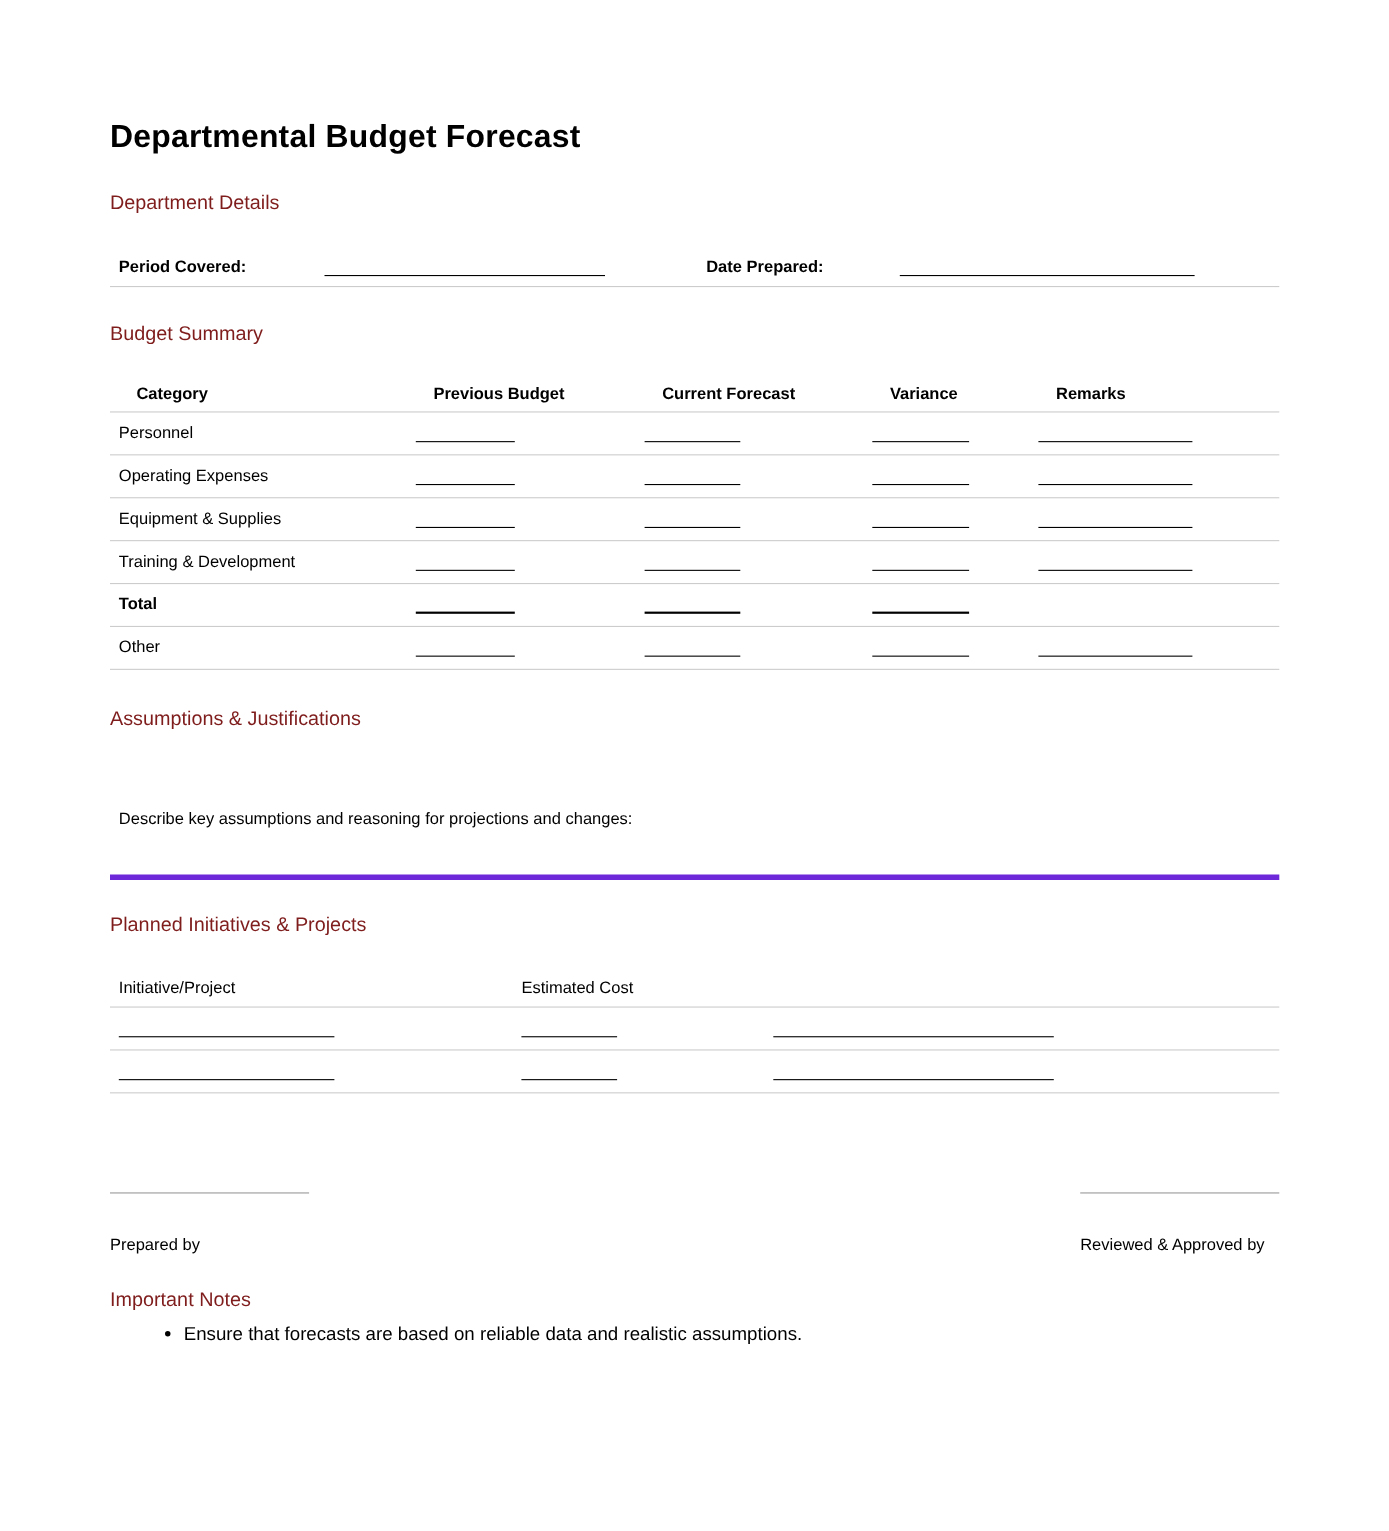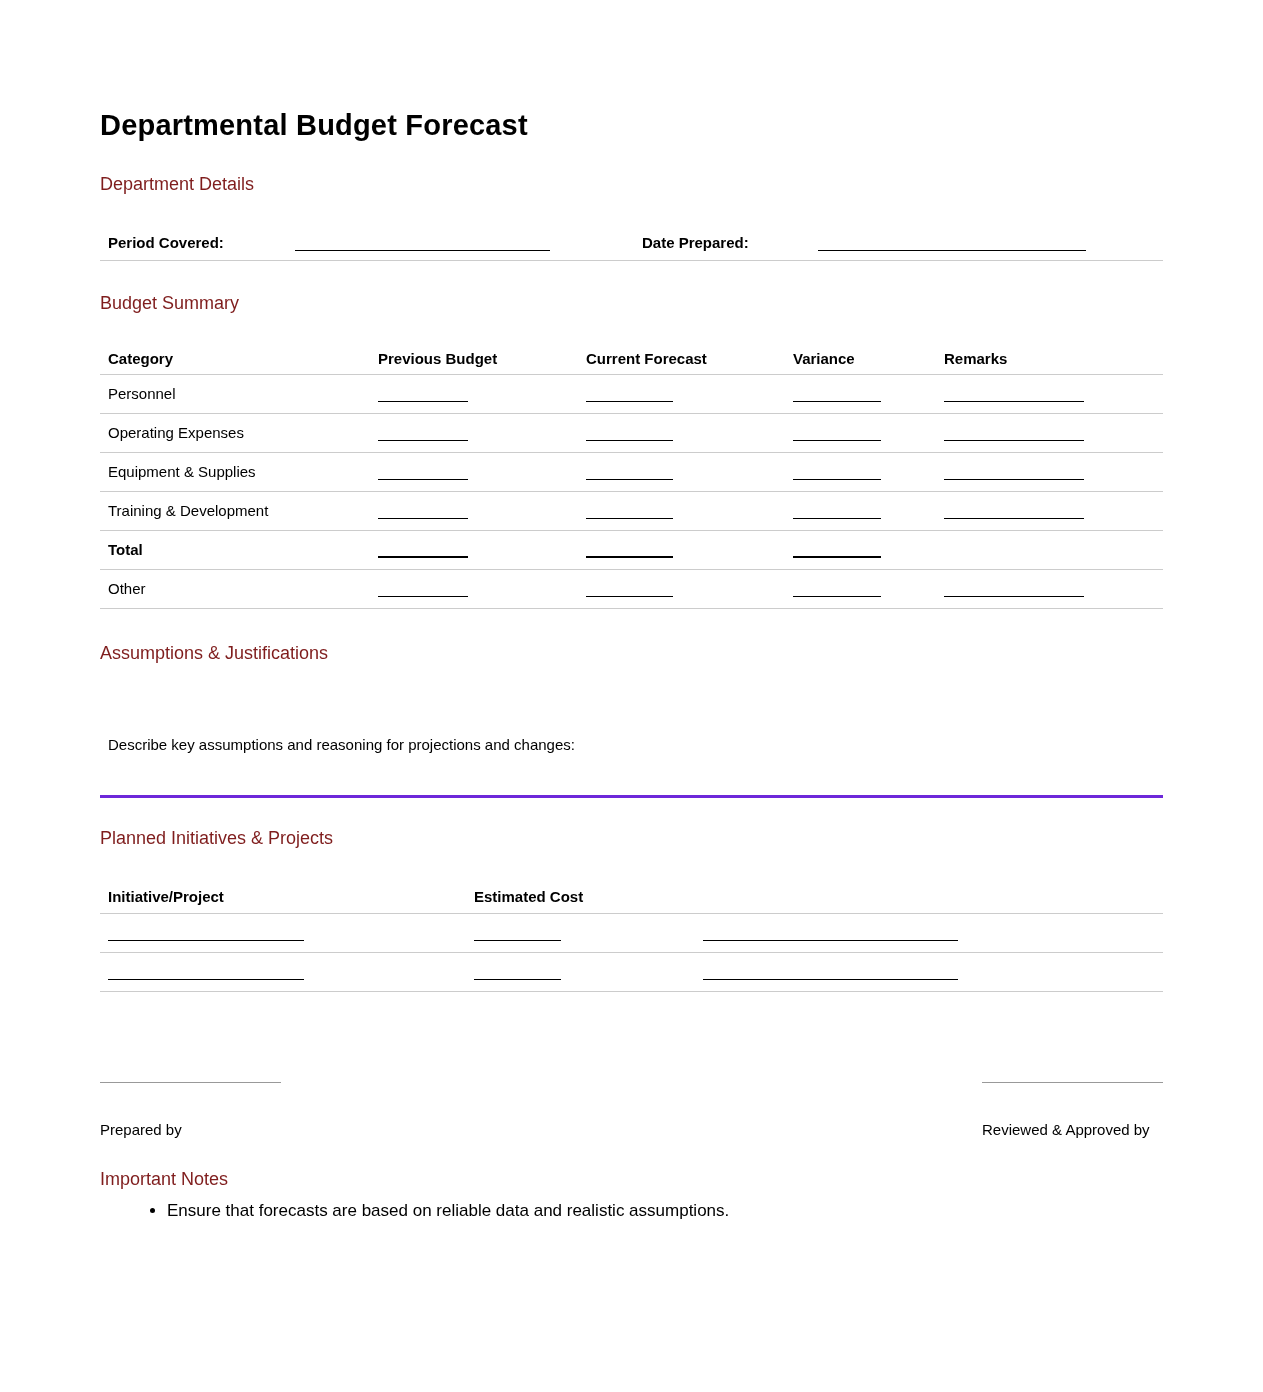--- a/index.html
+++ b/index.html
@@ -56,49 +56,49 @@
   .details-cell-right .blank { width: 268px; }
 
   
   .budget-table { margin-top: 26px; }
   .b-grid { display: grid; grid-template-columns: 270px 208px 207px 151px 1fr; }
   .b-head {
     height: 34px; padding-top: 9px;
     border-bottom: 1px solid #ccc;
     font-size: 15px; font-weight: bold;
   }
-  .b-head > div { padding-left: 8px; }
+  .b-head > div { padding-left: 8px; margin-left: 16px; }
   .b-row {
     height: 39px; padding-top: 10px;
     border-bottom: 1px solid #ccc;
     font-size: 15px; line-height: 17px;
   }
   .b-row > div { padding-left: 8px; }
   .b-row .blank-prev     { width: 90px; }
   .b-row .blank-curr     { width: 87px; }
   .b-row .blank-var      { width: 88px; }
   .b-row .blank-remarks  { width: 140px; }
   .b-row.total-row { font-weight: bold; }
 
   
   .assump-block {
     margin-top: 70px;
     padding-left: 8px;
     padding-bottom: 40px;
-    border-bottom: 3px solid #6d28d9;
+    border-bottom: 5px solid #6d28d9;
     font-size: 15px; line-height: 20px;
   }
 
   
   .init-table { margin-top: 30px; }
   .i-grid { display: grid; grid-template-columns: 366px 229px 1fr; }
   .i-head {
     height: 34px; padding-top: 8px;
     border-bottom: 1px solid #ccc;
-    font-size: 15px; font-weight: bold;
+    font-size: 15px; font-weight: normal;
   }
   .i-head > div { padding-left: 8px; }
   .i-row {
     height: 39px; padding-top: 10px;
     border-bottom: 1px solid #ccc;
   }
   .i-row > div { padding-left: 8px; }
   .i-row .blank-project { width: 196px; }
   .i-row .blank-cost    { width: 87px; }
   .i-row .blank-outcome { width: 255px; }

